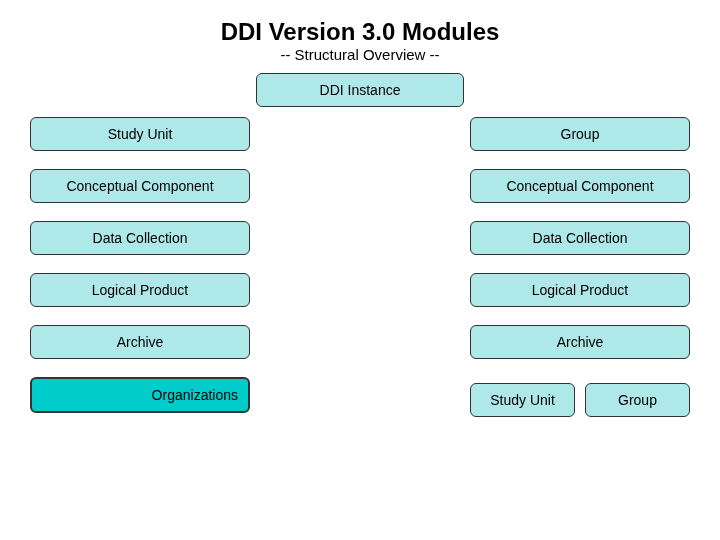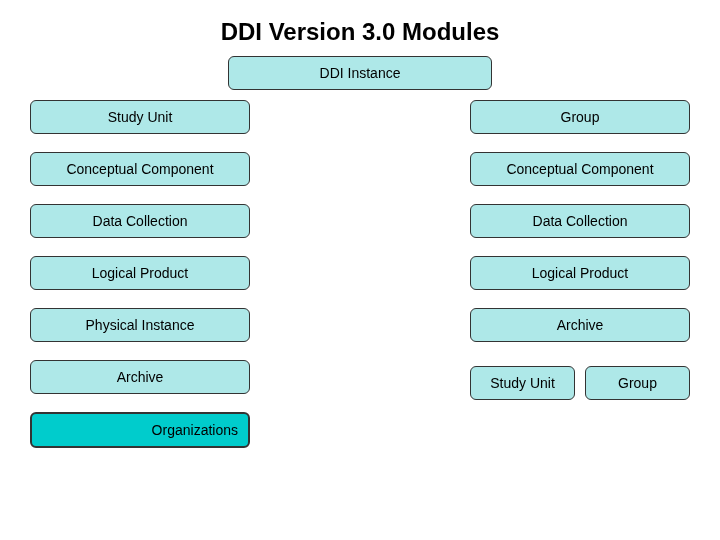--- a/index.html
+++ b/index.html
@@ -43,21 +43,21 @@
       margin: 0 auto;
     }
 
     
     .ddi-instance {
       background: #aee8e8;
       border: 1.5px solid #333;
       border-radius: 6px;
       text-align: center;
       padding: 7px 20px;
-      width: 264px;
+      width: 208px;
       margin: 0 auto 10px auto;
       position: relative;
     }
 
     
     .columns {
       display: flex;
       justify-content: space-between;
       width: 100%;
       position: relative;
@@ -99,34 +99,34 @@
     .bottom-row .box {
       width: 105px;
     }
   </style>
 </head>
 <body>
 
 <div class="page">
   <div class="title-area">
     <div class="title-main">DDI Version 3.0 Modules</div>
+    <div class="title-sub">-- Structural Overview --</div>
   </div>
 
   <div class="diagram">
 
     <div class="ddi-instance box">DDI Instance</div>
 
     <div class="columns">
 
       <div class="col col-left">
         <div class="box">Study Unit</div>
         <div class="box">Conceptual Component</div>
         <div class="box">Data Collection</div>
         <div class="box">Logical Product</div>
-        <div class="box">Physical Instance</div>
         <div class="box">Archive</div>
         <div class="box box-highlight">Organizations</div>
       </div>
 
       <div class="col col-right">
         <div class="box">Group</div>
         <div class="box">Conceptual Component</div>
         <div class="box">Data Collection</div>
         <div class="box">Logical Product</div>
         <div class="box">Archive</div>

